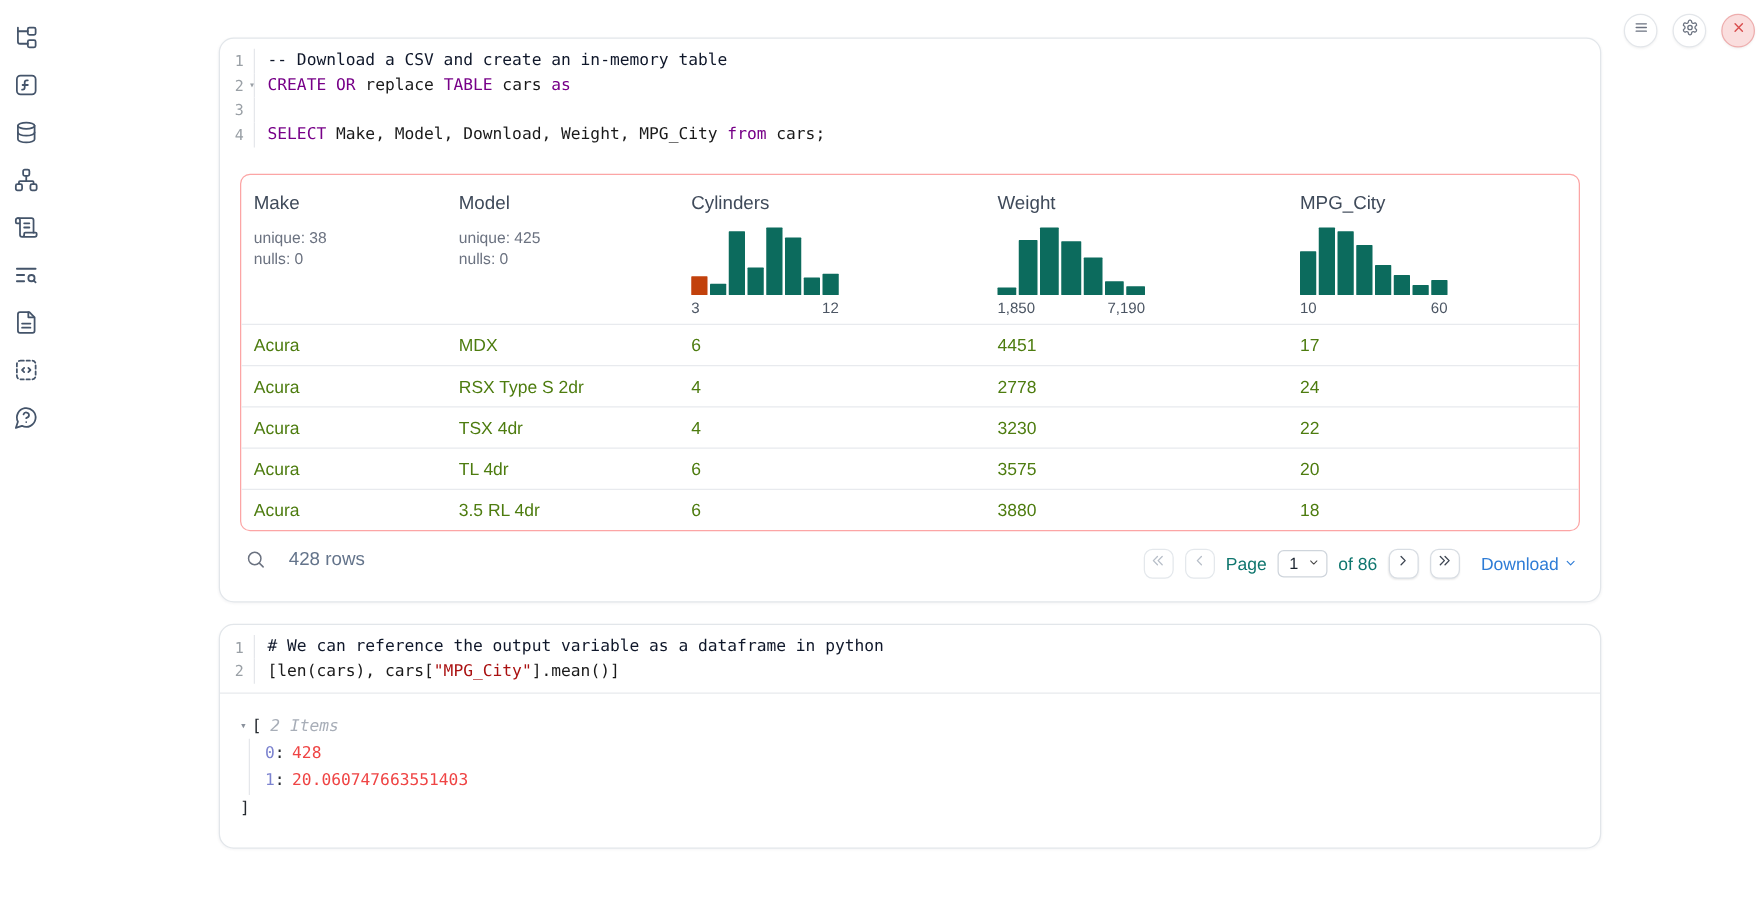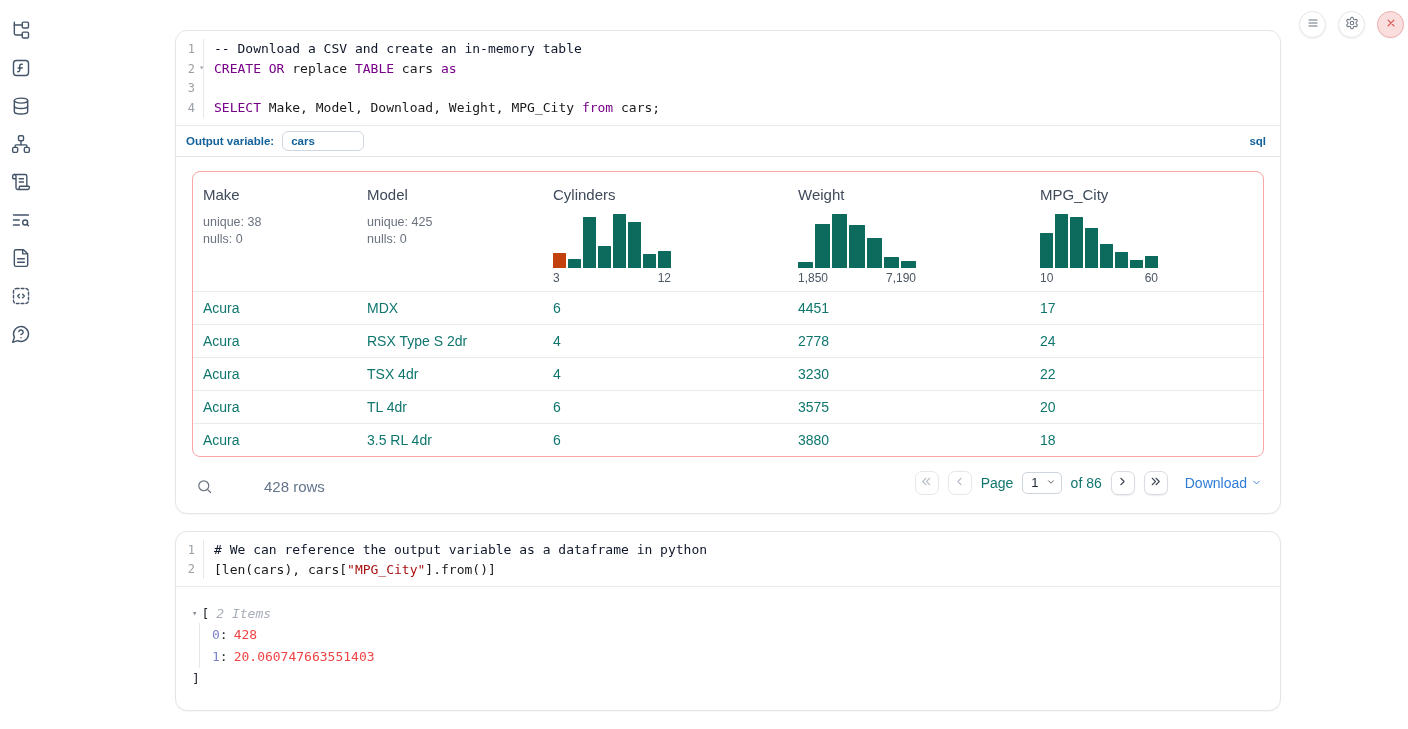--- a/index.html
+++ b/index.html
@@ -44,25 +44,25 @@
   .output-section { padding:14px 16px 10px 16px; }
   .dtable { border:1px solid #fca5a5; border-radius:8px; overflow:hidden; }
   .tgrid { display:grid; grid-template-columns:164px 186px 245px 242px 1fr; }
   .thead-cell { padding:14px 8px 6px 10px; }
   .col-label { font-size:15px; color:#3f4a5a; }
   .col-stats { margin-top:11px; font-size:12.5px; color:#6b7280; line-height:17px; }
   .hist-wrap { margin-top:9px; width:118px; }
   .hist { height:56px; display:flex; align-items:flex-end; gap:2px; }
   .hist-bar { flex:1; border-radius:0.5px; }
   .hist-axis { display:flex; justify-content:space-between; font-size:12px; color:#4b5563; margin-top:3px; }
-  .trow { display:grid; grid-template-columns:164px 186px 245px 242px 1fr; height:33px; align-items:center; border-top:1px solid #e8eaee; font-size:14px; color:#0f766e; }
+  .trow { display:grid; grid-template-columns:164px 186px 245px 242px 1fr; height:33px; align-items:center; border-top:1px solid #e8eaee; font-size:14px; color:#4d7c0f; }
   .trow > div { padding-left:10px; }
 
   
-  .tfooter { display:flex; align-items:flex-end; margin-top:8px; padding:6px 2px 8px 4px;gap:33px; }
+  .tfooter { display:flex; align-items:flex-start; margin-top:8px; padding:6px 2px 8px 4px; }
   .tfooter .search { width:17px; height:17px; cursor:pointer; }
   .tfooter .search svg { width:17px; height:17px; stroke:#6b7280; fill:none; stroke-width:1.7; stroke-linecap:round; }
   .rows-count { margin-left:18px; font-size:15px; color:#64748b; }
   .pager { margin-left:auto; display:flex; align-items:center; gap:9px; }
   .pg-btn { width:24px; height:24px; border:1px solid #d8dde3; border-radius:7px; background:#fff; box-shadow:0 1px 1.5px rgba(0,0,0,.08); display:flex; align-items:center; justify-content:center; cursor:pointer; }
   .pg-btn svg { width:13px; height:13px; fill:none; stroke:#3f4754; stroke-width:2; stroke-linecap:round; stroke-linejoin:round; }
   .pg-btn.disabled { border-color:#e4e8ec; box-shadow:none; cursor:default; }
   .pg-btn.disabled svg { stroke:#b8bfc9; }
   .page-label, .of-label { font-size:14px; color:#0f766e; }
   .page-select { height:22px; border:1px solid #cfd5dc; border-radius:5px; background:#fff; display:inline-flex; align-items:center; gap:7px; padding:0 5px 0 8px; font-size:13px; color:#1b2430; cursor:pointer; }
@@ -180,25 +180,20 @@
 
 <div class="main">
 
   <div class="cell">
     <div class="code-block">
         <div class="code-line"><div class="gutter"><span>1</span></div><div class="code-text"><span class="tok-com">-- Download a CSV and create an in-memory table</span></div></div>
         <div class="code-line"><div class="gutter"><span>2</span><span class="fold">▾</span></div><div class="code-text"><span class="tok-kw">CREATE</span><span class="tok-pl"> </span><span class="tok-kw">OR</span><span class="tok-pl"> replace </span><span class="tok-kw">TABLE</span><span class="tok-pl"> cars </span><span class="tok-kw">as</span></div></div>
         <div class="code-line"><div class="gutter"><span>3</span></div></div>
         <div class="code-line"><div class="gutter"><span>4</span></div><div class="code-text"><span class="tok-kw">SELECT</span><span class="tok-pl"> Make, Model, Download, Weight, MPG_City </span><span class="tok-kw">from</span><span class="tok-pl"> cars;</span></div></div>
       </div>
-    <div class="outvar-row">
-      <span class="outvar-label">Output variable:</span>
-      <input class="outvar-input" value="cars" style="">
-      <span class="lang-badge">sql</span>
-    </div>
     <div class="output-section">
       <div class="dtable">
         <div class="tgrid" id="table-header">
             <div class="thead-cell">
               <div class="col-label">Make</div>
               <div class="col-stats">
                 <div>unique: 38</div>
                 <div>nulls: 0</div>
               </div>
             </div>
@@ -348,21 +343,21 @@
                 </svg></span>
           </div>
         </div>
       </div>
     </div>
   </div>
 
   <div class="cell">
     <div class="code-block" style="border-bottom:1px solid #e8eaed;">
         <div class="code-line"><div class="gutter"><span>1</span></div><div class="code-text"><span class="tok-com"># We can reference the output variable as a dataframe in python</span></div></div>
-        <div class="code-line"><div class="gutter"><span>2</span></div><div class="code-text"><span class="tok-pl">[len(cars), cars[</span><span class="tok-str">"MPG_City"</span><span class="tok-pl">].from()]</span></div></div>
+        <div class="code-line"><div class="gutter"><span>2</span></div><div class="code-text"><span class="tok-pl">[len(cars), cars[</span><span class="tok-str">"MPG_City"</span><span class="tok-pl">].mean()]</span></div></div>
       </div>
     <div class="py-output">
       <div class="tree-head">
         <span class="tree-chevron">▾</span>
         <span class="tree-bracket">[</span>
         <span class="tree-items-label">2 Items</span>
       </div>
       <div class="tree-body" id="tree-body">
           <div class="tree-entry">
             <span class="tree-key">0</span>

